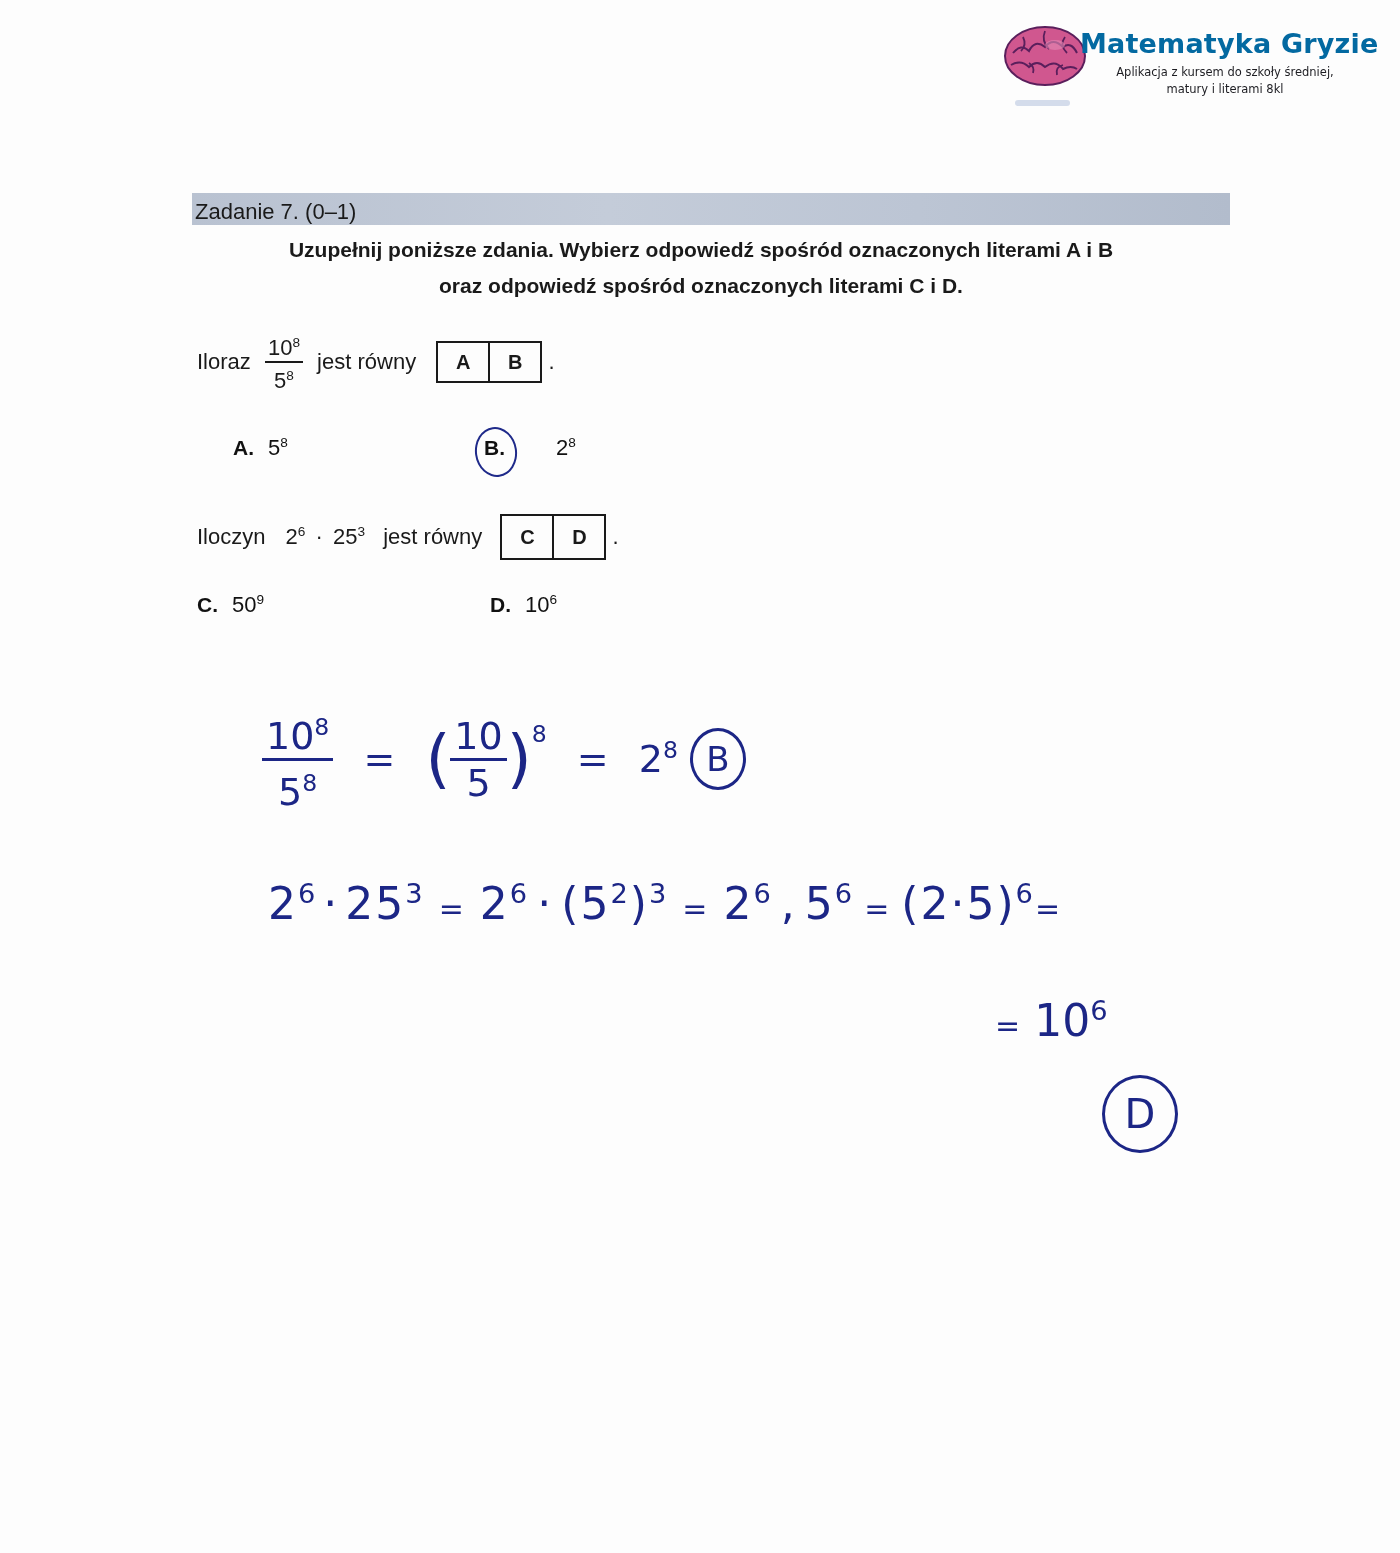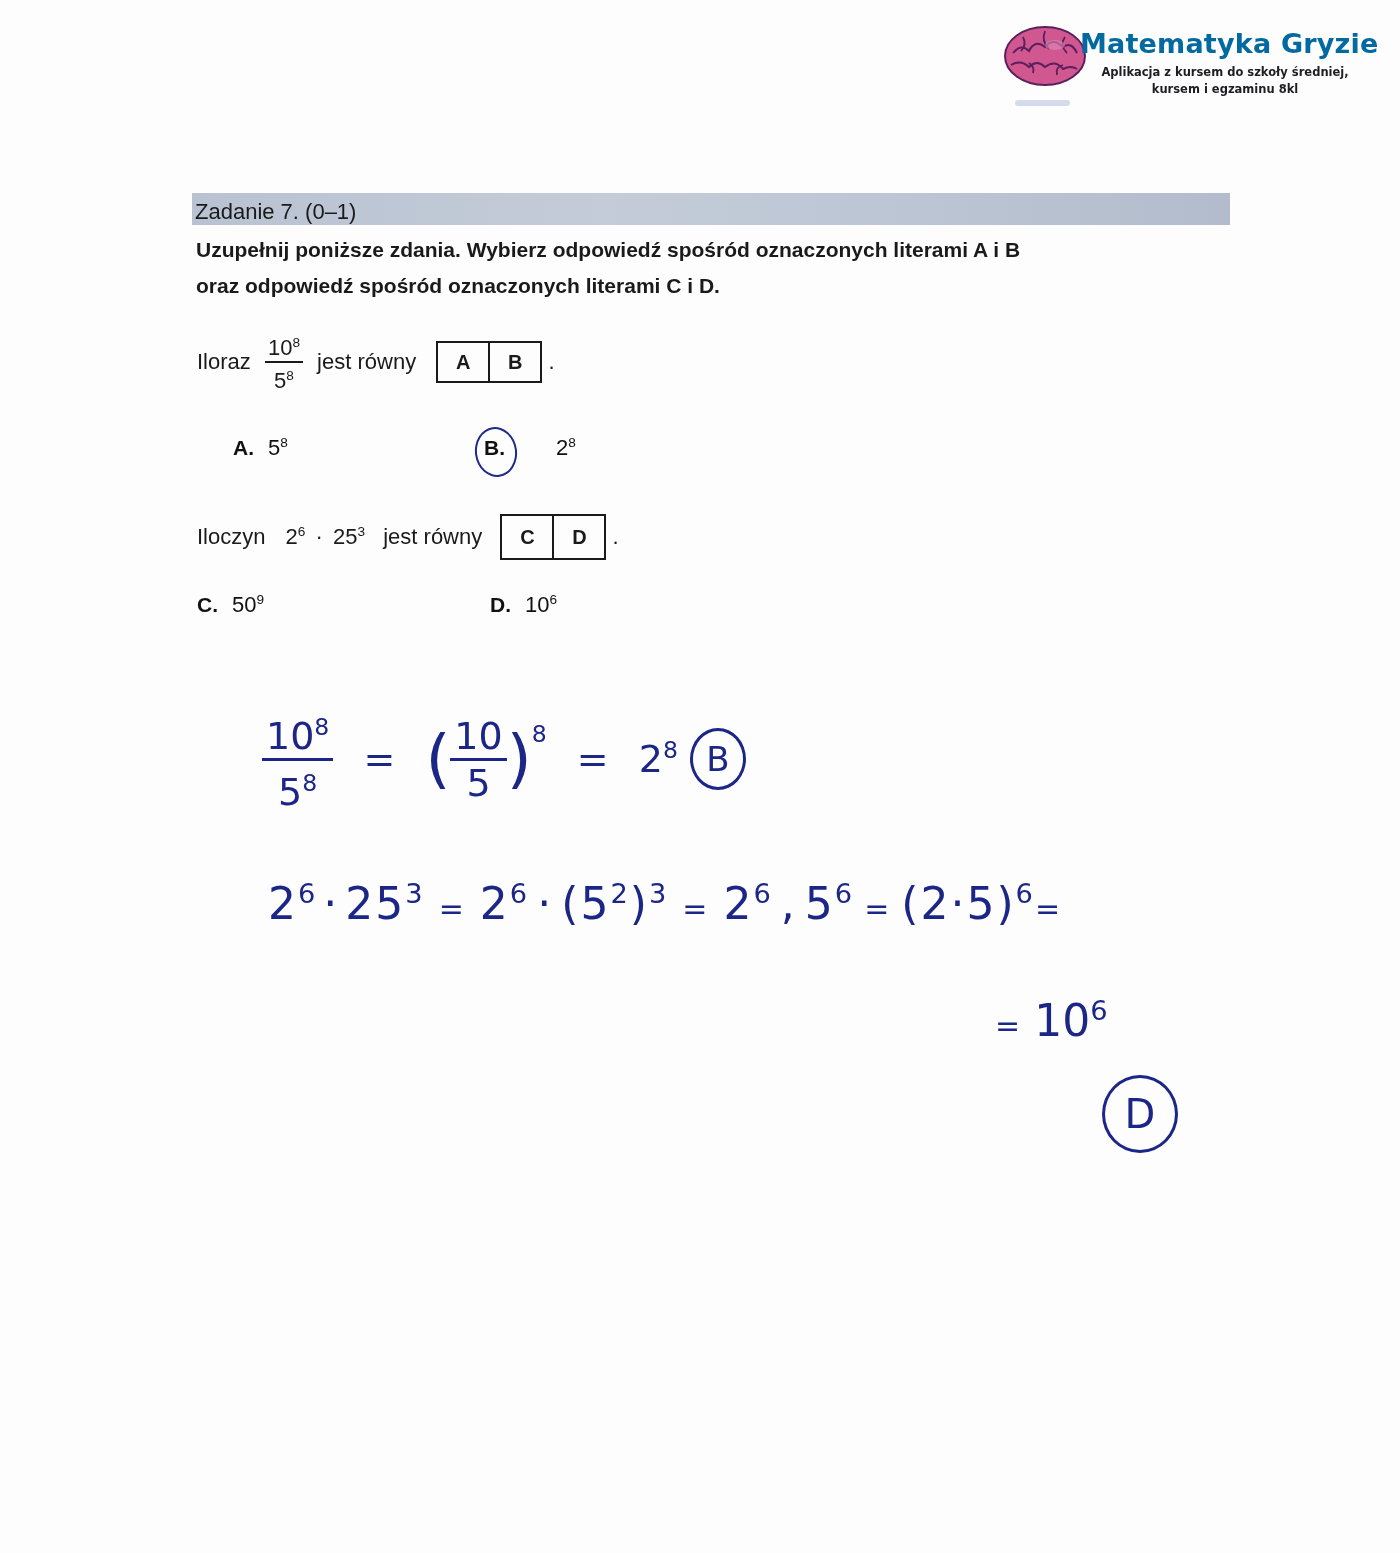--- a/index.html
+++ b/index.html
@@ -7,29 +7,29 @@
       width: 1400px; height: 1553px; position: relative; overflow: hidden;
       background: #fdfdfd;
       font-family: "Liberation Sans", sans-serif; color: #111;
     }
     .abs { position: absolute; }
 
     
     .logo-brain { left: 1003px; top: 25px; width: 84px; height: 62px; }
     .logo-shadow { left: 1015px; top: 100px; width: 55px; height: 6px; background: #c9d3e6; border-radius: 3px; opacity: .8; }
     .logo-title { left: 1080px; top: 28px; font-size: 27px; font-weight: bold; color: #0369a1; letter-spacing: 0.2px; white-space: nowrap; font-family: "DejaVu Sans", sans-serif; }
-    .logo-sub { left: 1100px; top: 64px; width: 250px; font-size: 11.5px; font-weight: bold; color: #1d1d22; text-align: center; line-height: 17px; font-family: "DejaVu Sans", sans-serif; }
+    .logo-sub { left: 1100px; top: 64px; width: 250px; font-size: 11.5px; font-weight: normal; color: #1d1d22; text-align: center; line-height: 17px; font-family: "DejaVu Sans", sans-serif; }
 
     
     .task-band {
       left: 192px; top: 193px; width: 1038px; height: 32px;
       background: linear-gradient(90deg, #b9c2d1 0%, #c4ccd9 40%, #bcc5d4 70%, #b2bccc 100%);
     }
     .task-title { left: 195px; top: 199px; font-size: 22px; font-weight: normal; color: #1a1a1a; }
-    .instructions { left: 196px; top: 232px; width: 1010px; font-size: 21px; font-weight: bold; line-height: 36px; color: #1a1a1a; }
+    .instructions { left: 196px; top: 232px; width: 1010px; font-size: 21px; font-weight: bold; line-height: 36px; color: #1a1a1a; text-align: center; }
 
     .row-text { font-size: 22px; color: #1a1a1a; white-space: nowrap; }
     sup { font-size: 62%; }
 
     .fraction { display: inline-flex; flex-direction: column; align-items: center; vertical-align: middle; margin: 0 8px; font-size: 22px; line-height: 26px; }
     .fraction .num { border-bottom: 2px solid #1a1a1a; padding: 0 3px; }
 
     .choice-box { display: inline-flex; border: 2px solid #1a1a1a; height: 38px; vertical-align: middle; }
     .choice-box span { width: 50px; display: flex; align-items: center; justify-content: center; font-weight: bold; font-size: 20px; }
     .choice-box span + span { border-left: 2px solid #1a1a1a; }
@@ -54,21 +54,21 @@
     <path d="M10 28 q8 -10 16 -2 q6 -12 16 -4 q8 -10 18 0 q8 -6 14 6" fill="none" stroke="#5a1f5c" stroke-width="2"></path>
     <path d="M8 40 q10 -6 18 2 q8 -8 16 0 q10 -8 18 2 q8 -4 14 0" fill="none" stroke="#5a1f5c" stroke-width="2"></path>
     <path d="M20 12 q4 8 -2 14 M42 6 q-4 10 4 18 M62 12 q-6 8 2 16 M30 48 q2 -6 -4 -10 M54 50 q-2 -8 6 -10" fill="none" stroke="#5a1f5c" stroke-width="1.8"></path>
     <ellipse cx="52" cy="20" rx="10" ry="5" fill="#e58ab5" opacity=".6"></ellipse>
   </svg>
 </div>
 <div class="abs logo-shadow"></div>
 <div class="abs logo-title">Matematyka Gryzie</div>
 <div class="abs logo-sub">
   <div>Aplikacja z kursem do szkoły średniej,</div>
-  <div>kursem i egzaminu 8kl</div>
+  <div>matury i literami 8kl</div>
 </div>
 
 <div class="abs task-band"></div>
 <div class="abs task-title">Zadanie 7. (0–1)</div>
 <div class="abs instructions">
   <div>Uzupełnij poniższe zdania. Wybierz odpowiedź spośród oznaczonych literami A i B</div>
   <div>oraz odpowiedź spośród oznaczonych literami C i D.</div>
 </div>
 
 <div class="abs row-text" style="left:197px; top:330px;">

